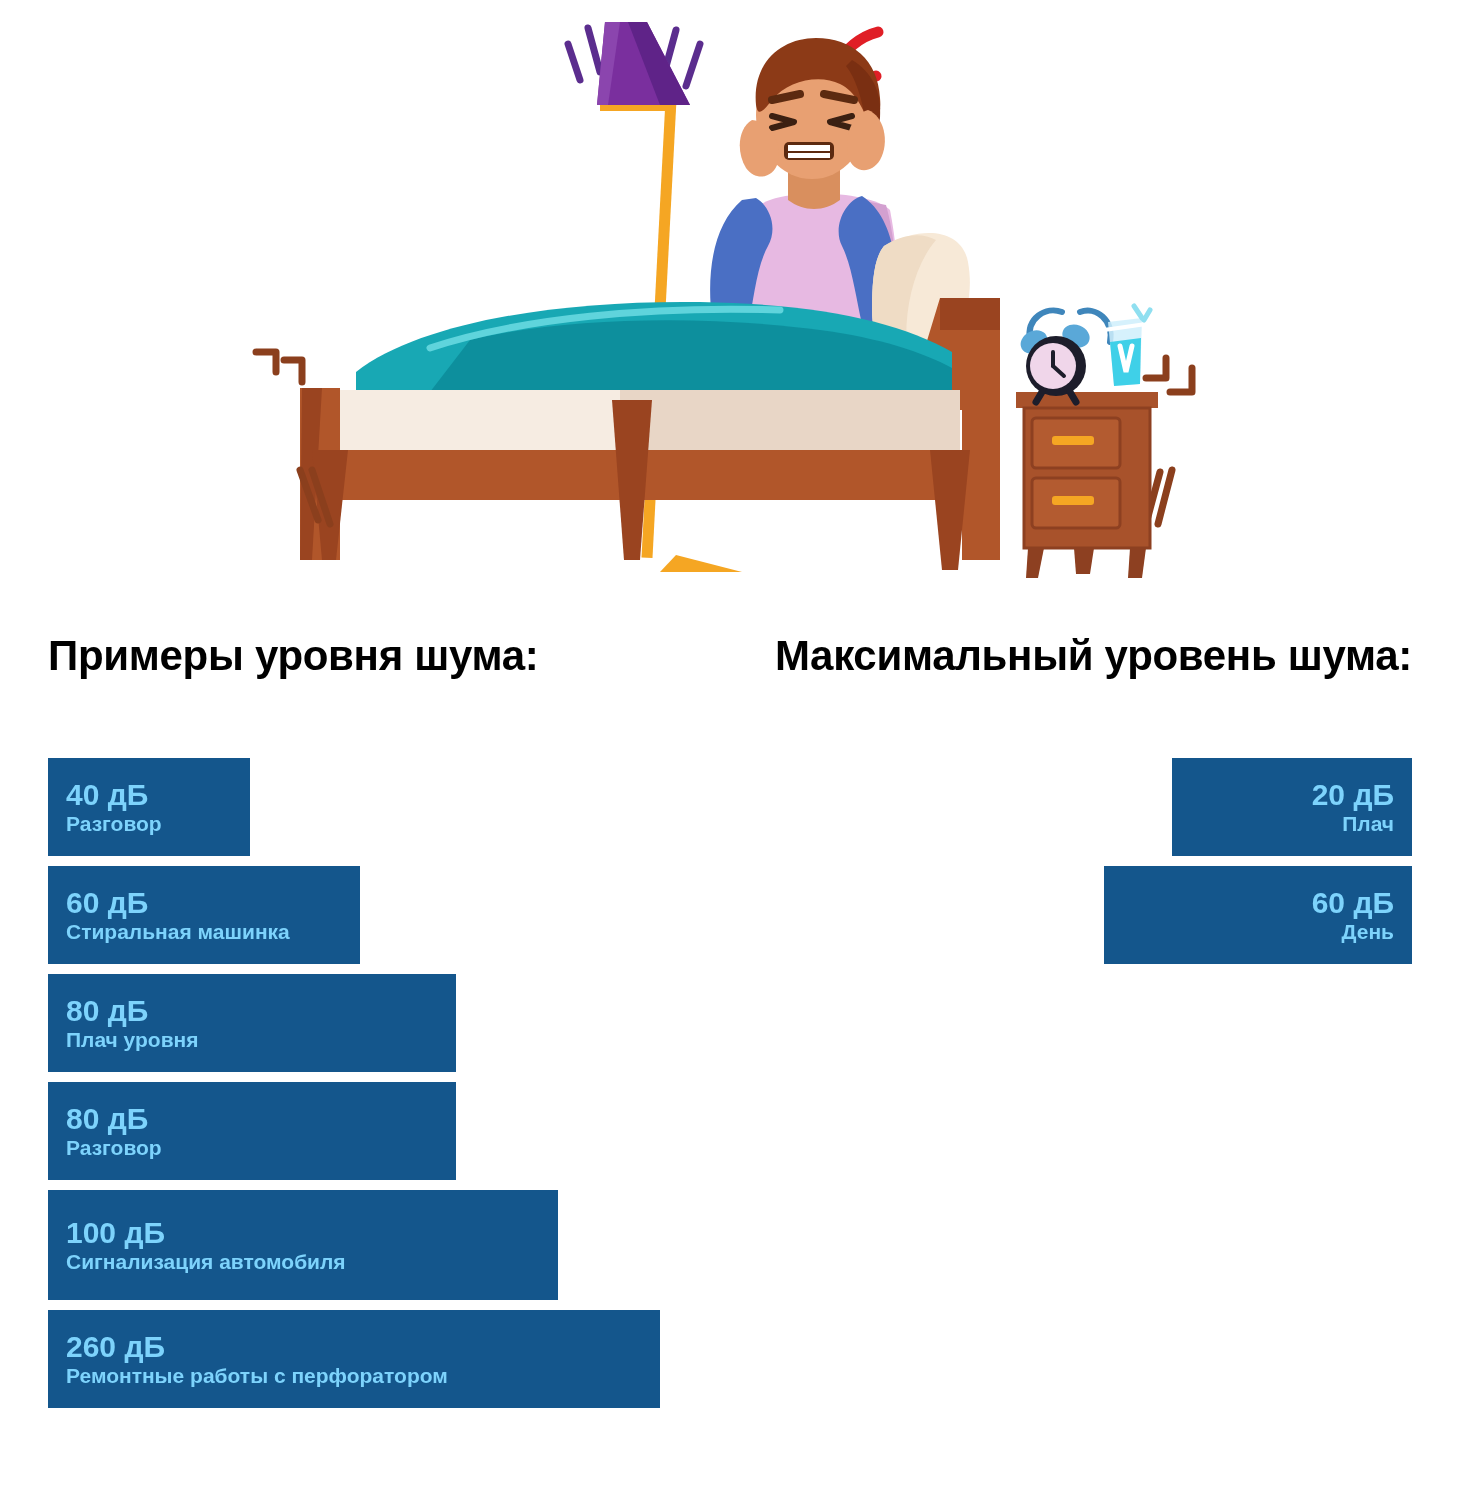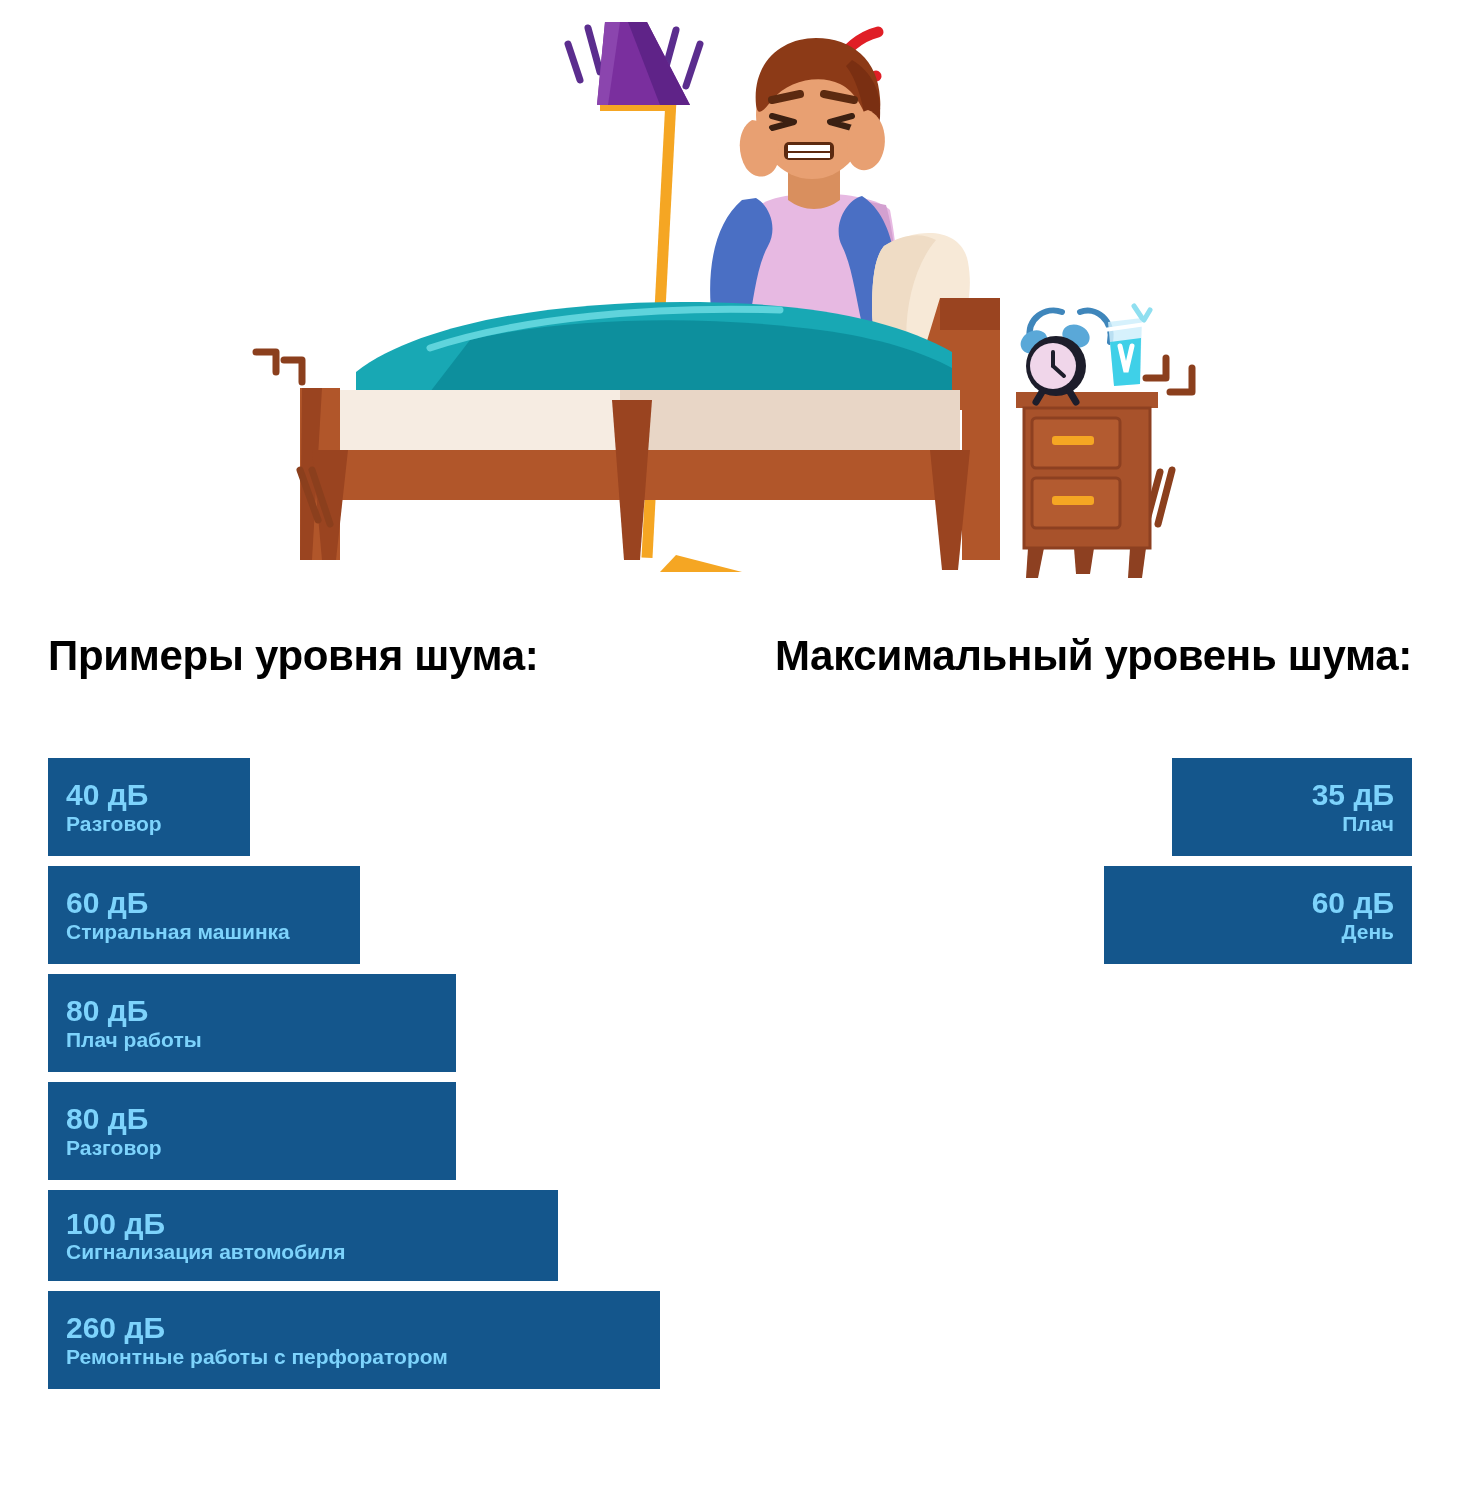--- a/index.html
+++ b/index.html
@@ -247,52 +247,52 @@
   <div class="bar" style="width:312px;height:98px;">
     <div class="bar-inner">
       <span class="bar-value">60 дБ</span>
       <span class="bar-label">Стиральная машинка</span>
     </div>
   </div>
 
   <div class="bar" style="width:408px;height:98px;">
     <div class="bar-inner">
       <span class="bar-value">80 дБ</span>
-      <span class="bar-label">Плач работы</span>
+      <span class="bar-label">Плач уровня</span>
     </div>
   </div>
 
   <div class="bar" style="width:408px;height:98px;">
     <div class="bar-inner">
       <span class="bar-value">80 дБ</span>
       <span class="bar-label">Разговор</span>
     </div>
   </div>
 
-  <div class="bar" style="width:510px;height:91px;">
+  <div class="bar" style="width:510px;height:110px;">
     <div class="bar-inner">
       <span class="bar-value">100 дБ</span>
       <span class="bar-label">Сигнализация автомобиля</span>
     </div>
   </div>
 
   <div class="bar" style="width:612px;height:98px;">
     <div class="bar-inner">
       <span class="bar-value">260 дБ</span>
       <span class="bar-label">Ремонтные работы с перфоратором</span>
     </div>
   </div>
 
 </div>
 
 <div id="limits-column">
 
   <div class="bar" style="width:240px;height:98px;">
     <div class="bar-inner">
-      <span class="bar-value">35 дБ</span>
+      <span class="bar-value">20 дБ</span>
       <span class="bar-label">Плач</span>
     </div>
   </div>
 
   <div class="bar" style="width:308px;height:98px;">
     <div class="bar-inner">
       <span class="bar-value">60 дБ</span>
       <span class="bar-label">День</span>
     </div>
   </div>

